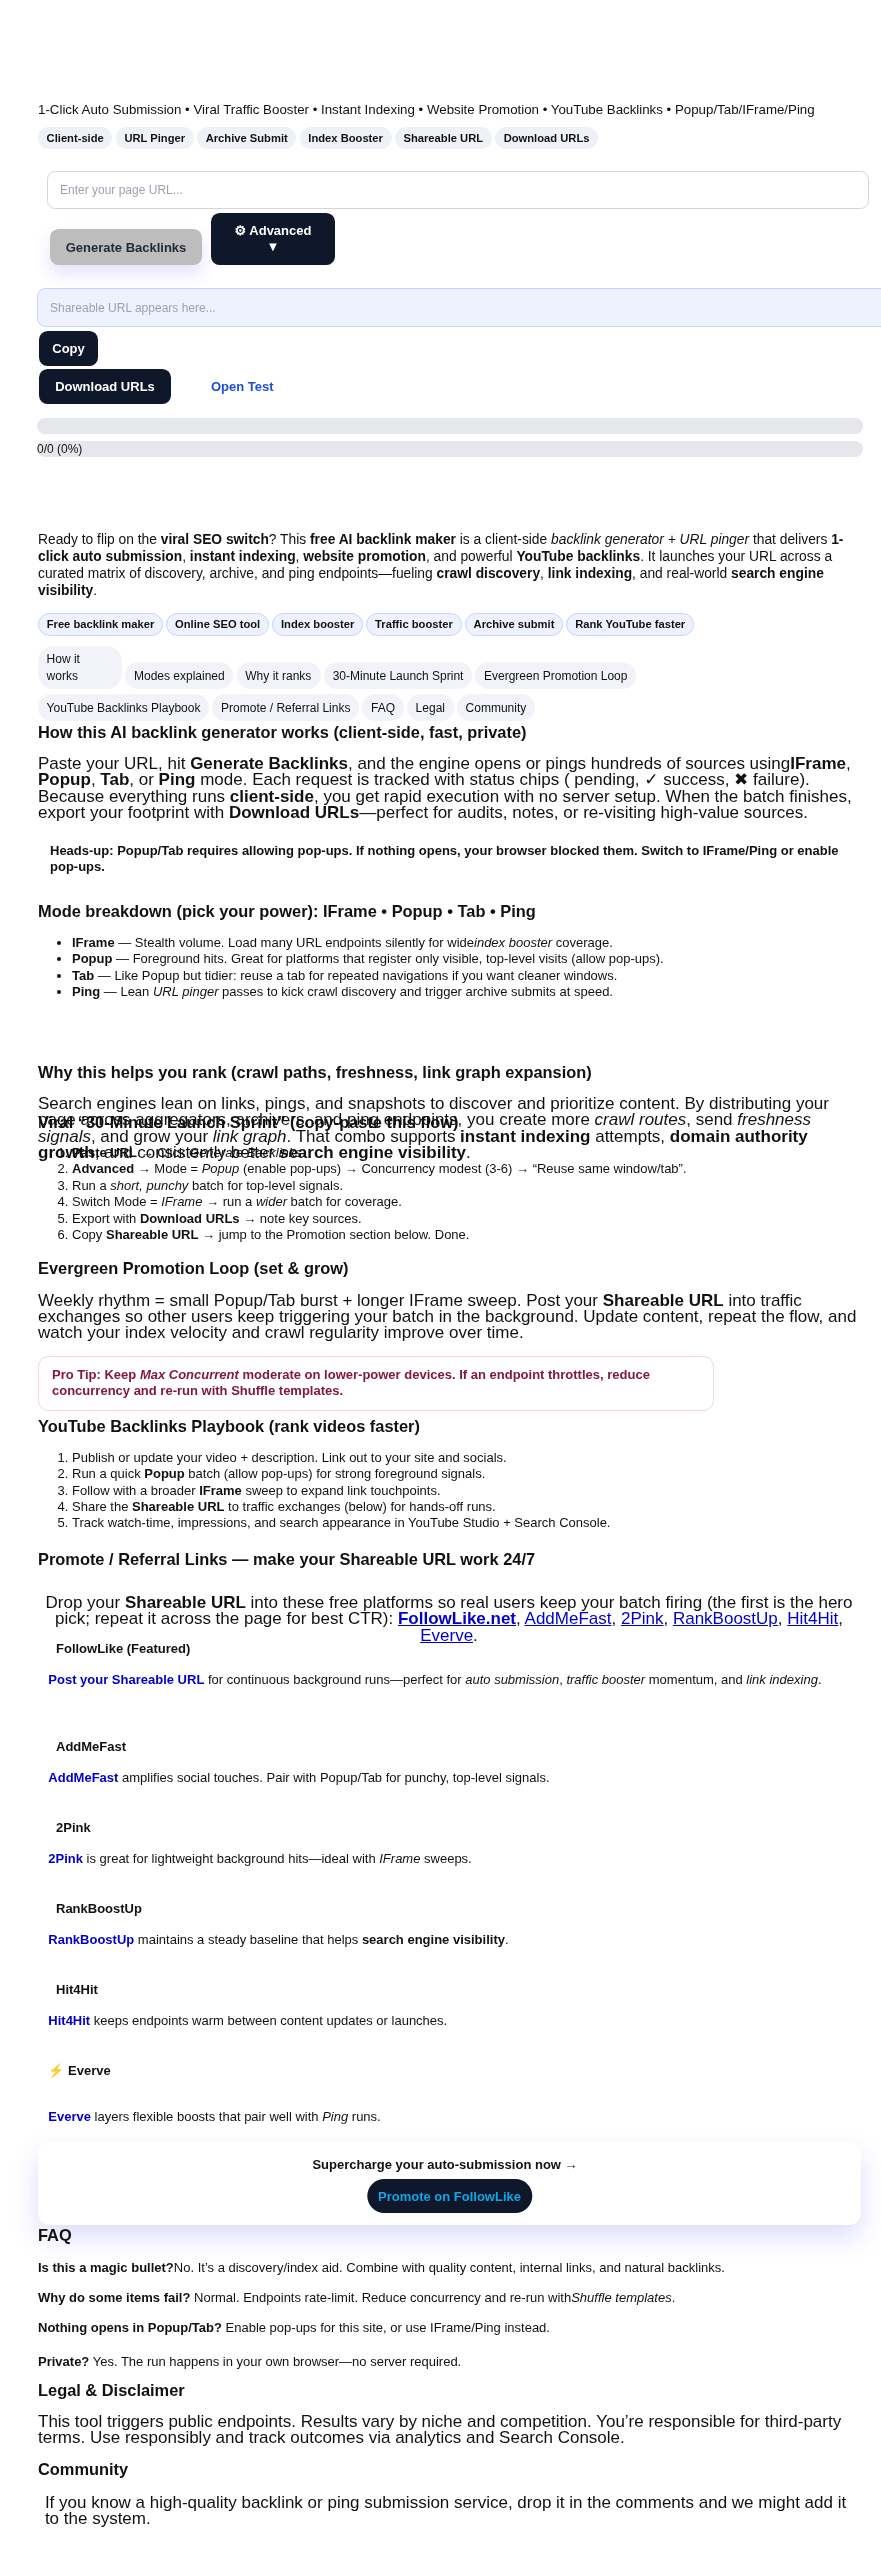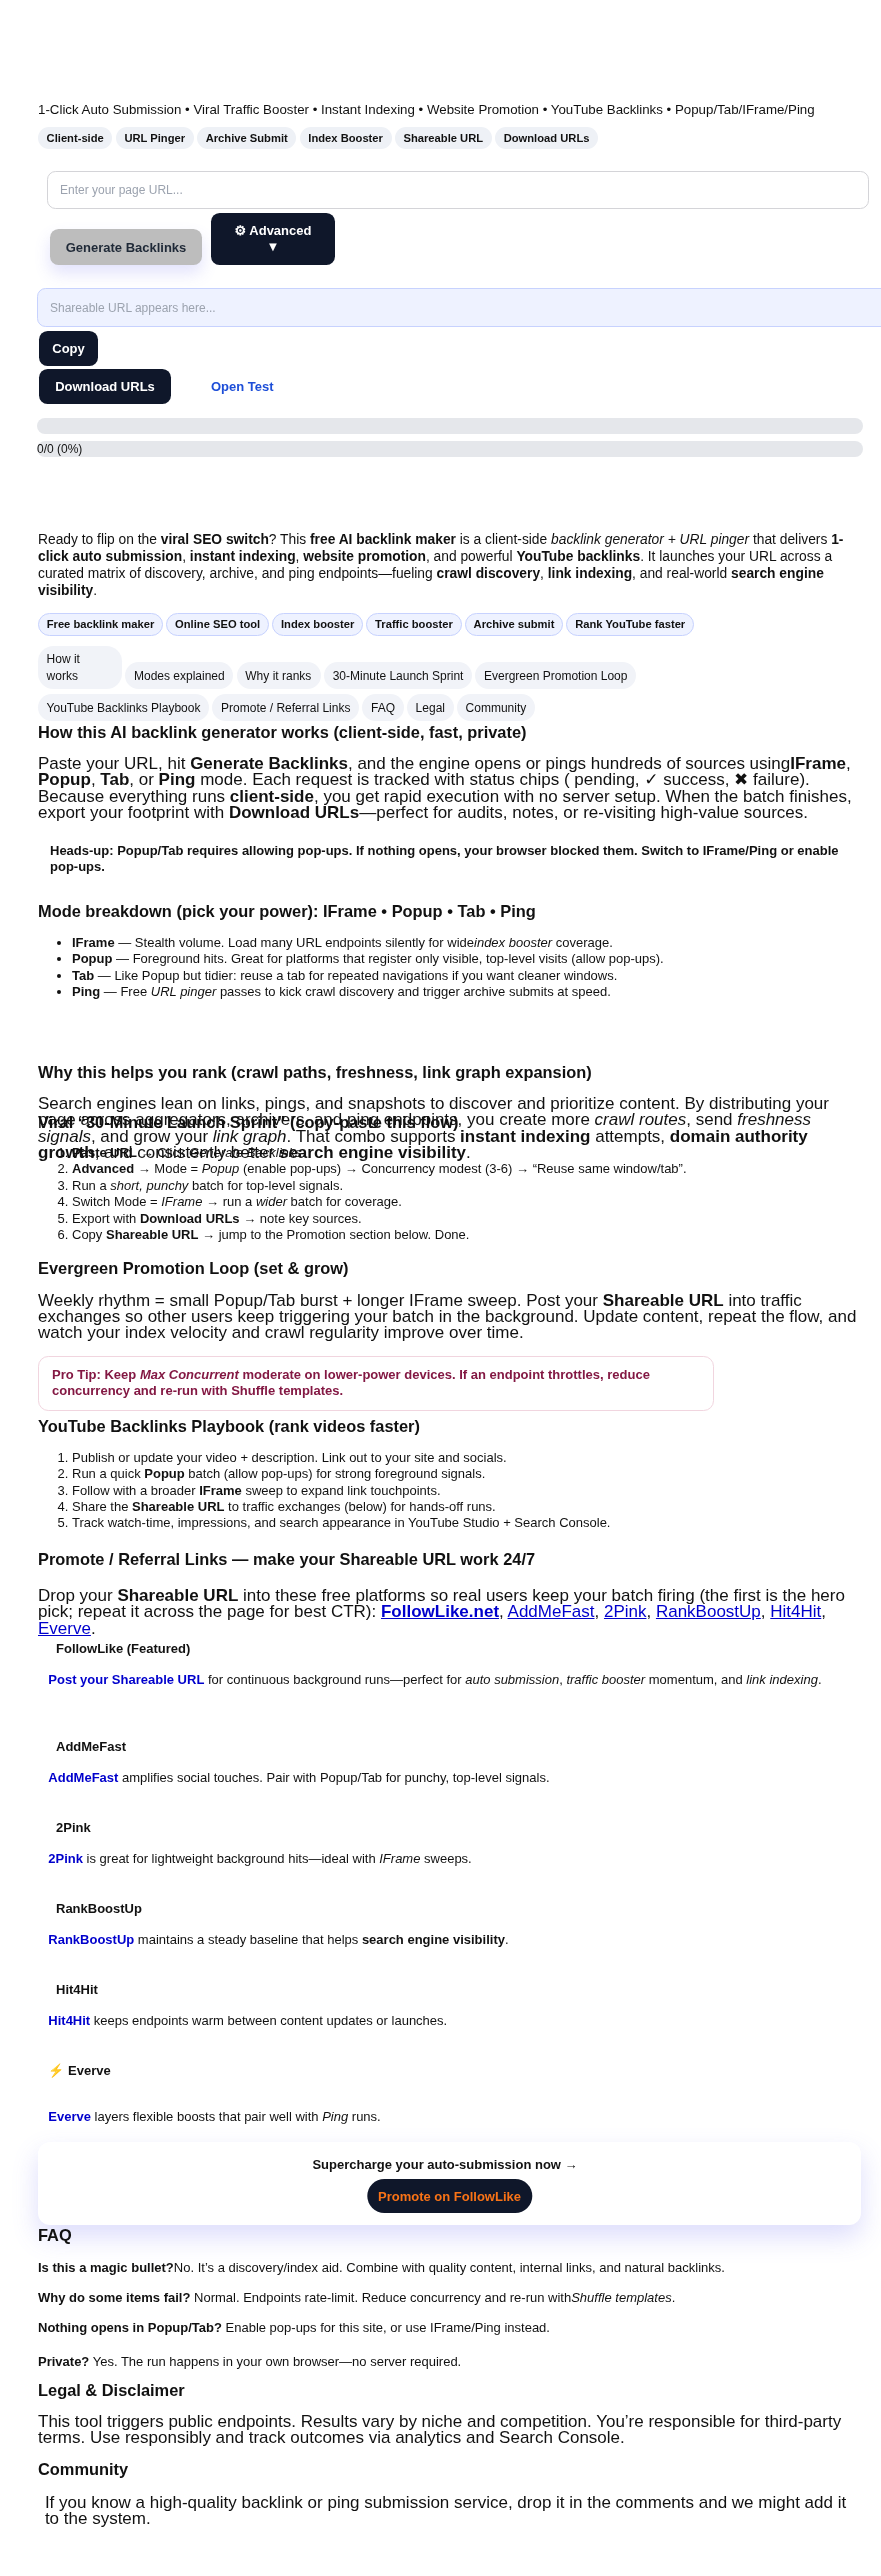--- a/index.html
+++ b/index.html
@@ -86,21 +86,21 @@
   .card-body .lead { color: #0000cc; font-weight: 700; text-decoration: none; }
   .cta {
     position: absolute; top: 2142px; left: 38px; width: 823px; height: 83px;
     background: #fff; border-radius: 12px;
     box-shadow: 0 12px 26px rgba(99,102,241,0.22);
     text-align: center;
   }
   .cta-text { position: absolute; top: 14.6px; left: 0; right: 9px; font-weight: 700; font-size: 13px; }
   .cta-btn {
     position: absolute; top: 37px; left: 50%; transform: translateX(-50%);
-    background: #0f172a; color: #f97316; border: none; border-radius: 17px; height: 34px;
+    background: #0f172a; color: #0ea5e9; border: none; border-radius: 17px; height: 34px;
     padding: 0 11.2px; font-family: "Liberation Sans", sans-serif; font-weight: 700; font-size: 13px; white-space: nowrap;
   }
   .faq-item { font-size: 13px; line-height: 16.4px; }
 </style>
 </head>
 <body>
 
 <div class="tagline">1-Click Auto Submission • Viral Traffic Booster • Instant Indexing • Website Promotion • YouTube Backlinks • Popup/Tab/IFrame/Ping</div>
 <div class="chips-top">
   <span class="chip">Client-side</span>
@@ -152,21 +152,21 @@
   <p class="body" style="margin-top:13.8px;"><span>Paste your URL, hit </span><b>Generate Backlinks</b><span>, and the engine opens or pings hundreds of sources using</span><b>IFrame</b><span>, </span><b>Popup</b><span>, </span><b>Tab</b><span>, or </span><b>Ping</b><span> mode. Each request is tracked with status chips (  pending, ✓ success, ✖ failure). Because everything runs </span><b>client-side</b><span>, you get rapid execution with no server setup. When the batch finishes, export your footprint with </span><b>Download URLs</b><span>—perfect for audits, notes, or re-visiting high-value sources.</span></p>
   <div class="headsup" style="margin-top:21.5px;">Heads-up: Popup/Tab requires allowing pop-ups. If nothing opens, your browser blocked them. Switch to IFrame/Ping or enable pop-ups.</div>
 </div>
 
 <div class="sec" style="top:902px;">
   <h2>Mode breakdown (pick your power): IFrame • Popup • Tab • Ping</h2>
   <ul class="modes" style="margin-top:13.8px;">
     <li><b>IFrame</b><span> — Stealth volume. Load many URL endpoints silently for wide</span><i>index booster</i><span> coverage.</span></li>
     <li><b>Popup</b><span> — Foreground hits. Great for platforms that register only visible, top-level visits (allow pop-ups).</span></li>
     <li><b>Tab</b><span> — Like Popup but tidier: reuse a tab for repeated navigations if you want cleaner windows.</span></li>
-    <li><b>Ping</b><span> — Free </span><i>URL pinger</i><span> passes to kick crawl discovery and trigger archive submits at speed.</span></li>
+    <li><b>Ping</b><span> — Lean </span><i>URL pinger</i><span> passes to kick crawl discovery and trigger archive submits at speed.</span></li>
   </ul>
 </div>
 
 <div class="sec" style="top:1063px;">
   <h2>Why this helps you rank (crawl paths, freshness, link graph expansion)</h2>
   <p class="body" style="margin-top:13.8px;"><span>Search engines lean on links, pings, and snapshots to discover and prioritize content. By distributing your page across aggregators, archivers, and ping endpoints, you create more </span><i>crawl routes</i><span>, send </span><i>freshness signals</i><span>, and grow your </span><i>link graph</i><span>. That combo supports </span><b>instant indexing</b><span> attempts, </span><b>domain authority growth</b><span>, and consistently better </span><b>search engine visibility</b><span>.</span></p>
 </div>
 
 <div class="sec" style="top:1113px;">
   <h2>Viral “30-Minute Launch Sprint” (copy-paste this flow)</h2>
@@ -192,21 +192,21 @@
     <li><span>Publish or update your video + description. Link out to your site and socials.</span></li>
     <li><span>Run a quick </span><b>Popup</b><span> batch (allow pop-ups) for strong foreground signals.</span></li>
     <li><span>Follow with a broader </span><b>IFrame</b><span> sweep to expand link touchpoints.</span></li>
     <li><span>Share the </span><b>Shareable URL</b><span> to traffic exchanges (below) for hands-off runs.</span></li>
     <li><span>Track watch-time, impressions, and search appearance in YouTube Studio + Search Console.</span></li>
   </ol>
 </div>
 
 <div class="sec" style="top:1550px;">
   <h2>Promote / Referral Links — make your Shareable URL work 24/7</h2>
-  <p class="body" style="margin-top:19px;">
+  <p class="body" style="margin-top:26px;text-align:center;">
     <span>Drop your </span><b>Shareable URL</b><span> into these free platforms so real users keep your batch firing (the first is the hero pick; repeat it across the page for best CTR): </span><a href="#" class="ref-link hero">FollowLike.net</a>, <a href="#" class="ref-link">AddMeFast</a>, <a href="#" class="ref-link">2Pink</a>, <a href="#" class="ref-link">RankBoostUp</a>, <a href="#" class="ref-link">Hit4Hit</a>, <a href="#" class="ref-link">Everve</a>.
   </p>
 </div>
 
 <div class="sec" style="top:1641px;">
   <div class="card-title">FollowLike (Featured)</div>
   <p class="card-body" style="margin-top:16.4px;"><a href="#" class="lead">Post your Shareable URL</a><span><span> for continuous background runs—perfect for </span><i>auto submission</i><span>, </span><i>traffic booster</i><span> momentum, and </span><i>link indexing</i><span>.</span></span></p>
 </div>
 <div class="sec" style="top:1739px;">
   <div class="card-title">AddMeFast</div>

